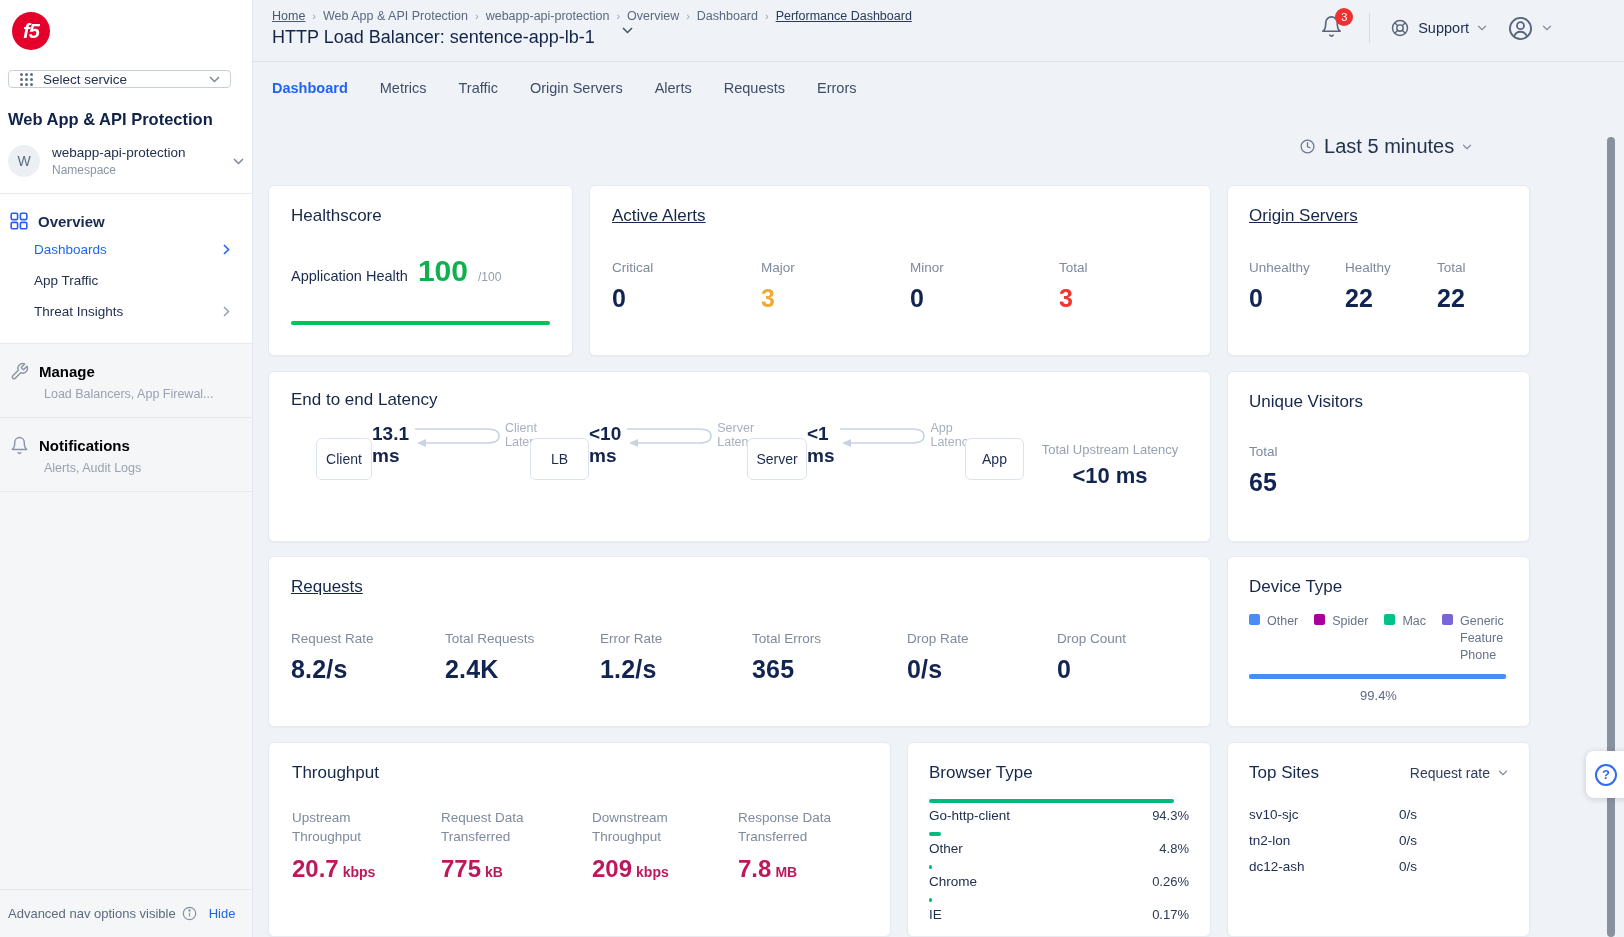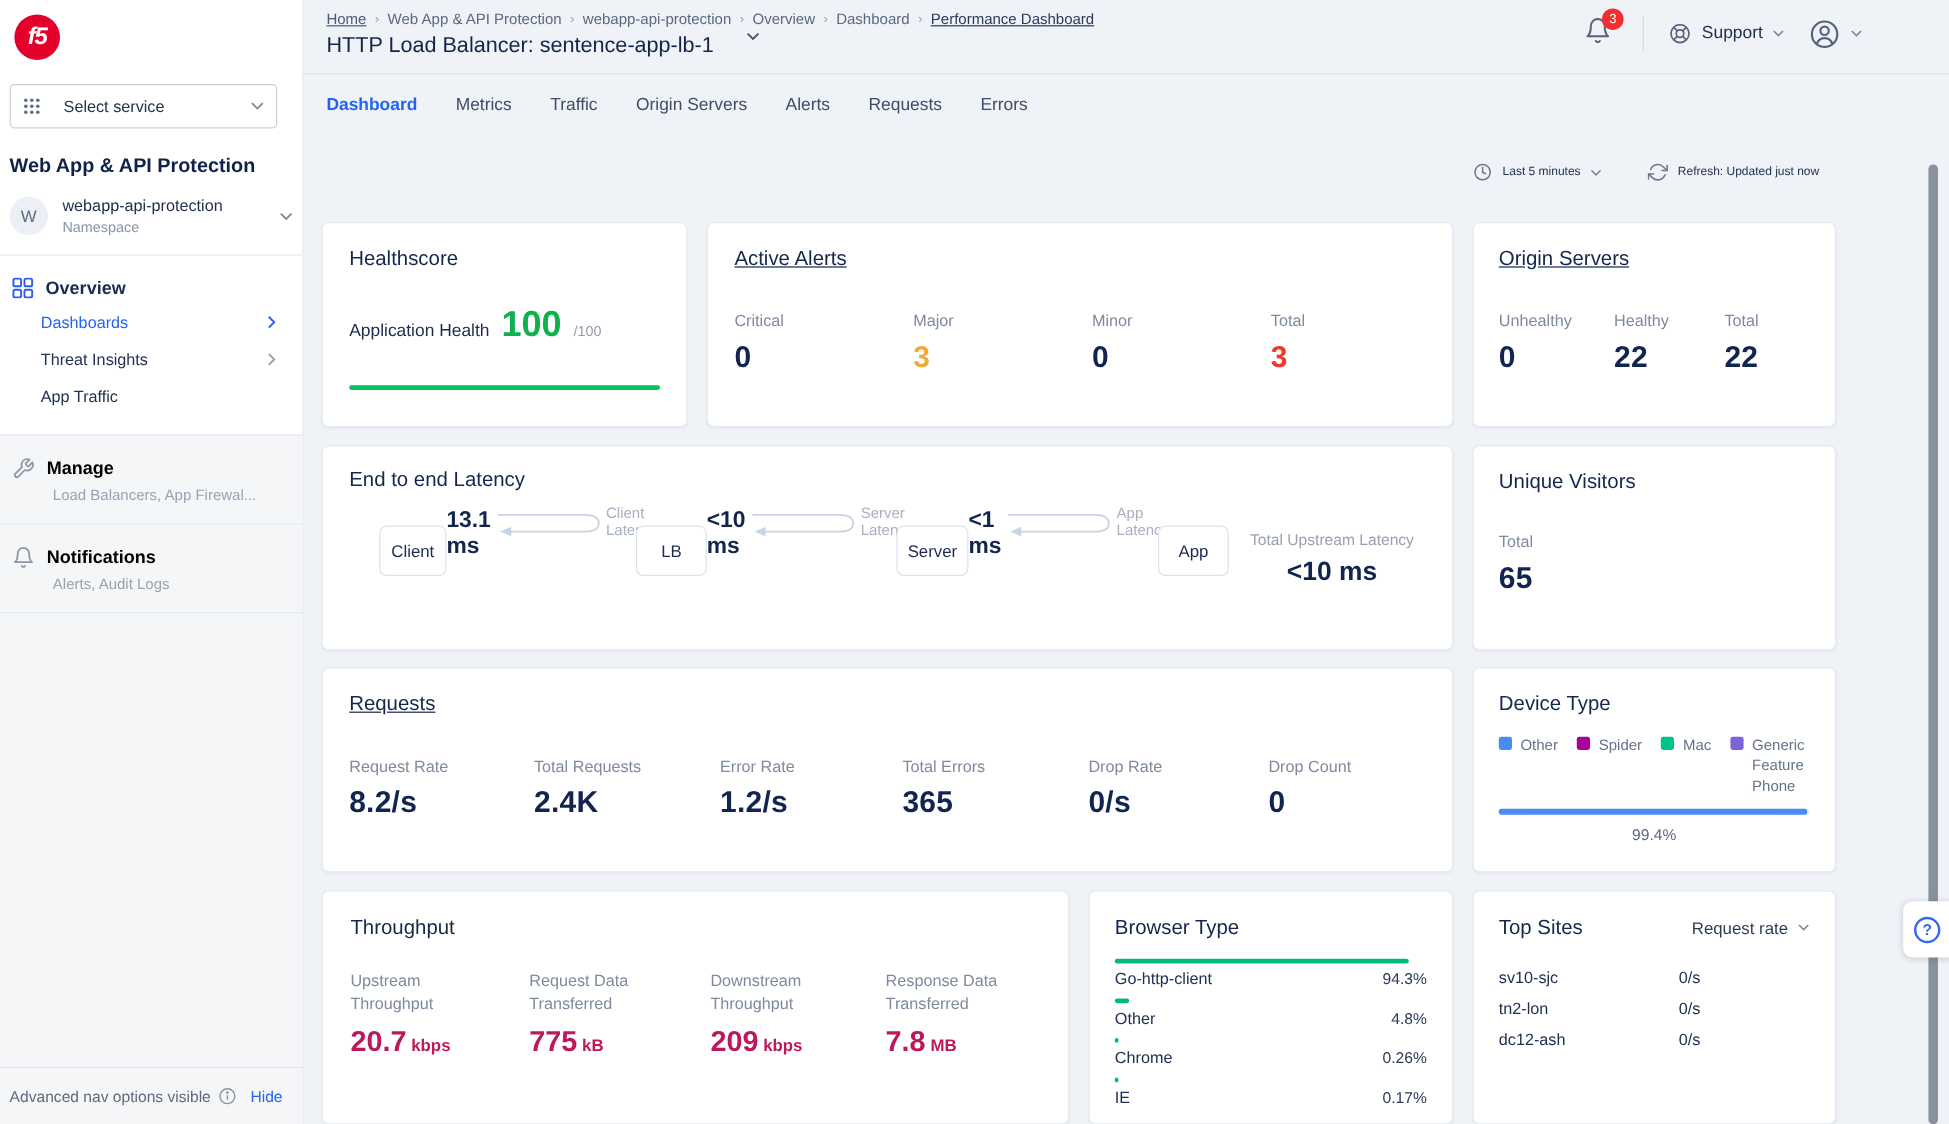--- a/index.html
+++ b/index.html
@@ -6,22 +6,22 @@
   html,body { width:1624px; height:937px; overflow:hidden;
     font-family:"Liberation Sans", sans-serif; background:#eff2f6; color:#18294e; }
 
   
   .sidebar { position:absolute; left:0; top:0; width:253px; height:937px;
     background:#fff; border-right:1px solid #e3e7ed; display:flex; flex-direction:column; }
   .logo-row { padding:12px 0 0 12px; height:58px; }
   .f5-logo { width:38px; height:38px; border-radius:50%; background:#e4002b; color:#fff;
     display:flex; align-items:center; justify-content:center; font-weight:bold; font-style:italic;
     font-size:20px; letter-spacing:-1px; }
-  .select-service { margin:12px 8px 0 8px; height:37px; border:1px solid #c9cfd9; border-radius:4px;
-    background:#fff; display:flex; align-items:center; padding:0 10px; gap:19px; cursor:pointer;
+  .select-service { margin:12px 8px 0 8px; height:18px; border:1px solid #c9cfd9; border-radius:4px;
+    background:#fff; display:flex; align-items:center; padding:0 10px; gap:9px; cursor:pointer;
     font-size:13.5px; color:#24324f; width:223px; }
   .select-service .spacer { flex:1; }
   .product-title { padding:22px 8px 0 8px; font-size:16.5px; font-weight:bold; color:#10224a; }
   .ns-row { margin:16px 8px 0 8px; display:flex; align-items:center; gap:12px; cursor:pointer; padding-bottom:16px; }
   .ns-avatar { width:32px; height:32px; border-radius:50%; background:#eceff4; color:#5a6b84;
     display:flex; align-items:center; justify-content:center; font-size:14px; }
   .ns-meta { flex:1; }
   .ns-name { font-size:13.5px; color:#22304e; }
   .ns-type { font-size:12px; color:#8b94a5; margin-top:3px; }
   .side-divider { border-top:1px solid #e6eaef; }
@@ -55,21 +55,21 @@
   .bell-wrap { position:relative; cursor:pointer; padding-right:6px; }
   .badge { position:absolute; top:-7px; right:-4px; min-width:18px; height:18px; border-radius:9px;
     background:#f03030; color:#fff; font-size:11px; display:flex; align-items:center; justify-content:center; padding:0 4px; }
   .v-divider { width:1px; height:30px; background:#d7dce4; }
   .support-btn, .avatar-btn { display:flex; align-items:center; gap:8px; cursor:pointer;
     font-size:14.5px; color:#1d2c4e; }
   .tabs { position:absolute; left:19px; top:80px; display:flex; gap:32px; font-size:14.5px; }
   .tab { color:#3f4d68; cursor:pointer; padding-bottom:6px; }
   .tab.active { color:#2164f4; font-weight:bold; }
   .controls { position:absolute; top:135px; right:108px; display:flex; gap:38px; align-items:center;
-    font-size:10px; color:#23314f; }
+    font-size:20px; color:#23314f;flex-direction:column; }
   .ctrl { display:flex; align-items:center; gap:8px; cursor:pointer; }
 
   
   .card { position:absolute; background:#fff; border:1px solid #e7eaf0; border-radius:6px;
     box-shadow:0 1px 2px rgba(20,35,70,.04); }
   .card-title { font-size:17px; color:#15284b; font-weight:500; }
   .card-title.link { text-decoration:underline; cursor:pointer; }
   .metric .m-label { font-size:13.5px; color:#7f8a9e; }
   .metric .m-value { font-size:25px; font-weight:bold; color:#122450; margin-top:9px; letter-spacing:.2px; }
 
@@ -206,30 +206,30 @@
     <div class="nav-sub active">
       <span>Dashboards</span>
       <span class="spacer"></span>
       <span class="icon">
         <svg width="7" height="11" viewBox="0 0 7 11" fill="none" stroke="#2365f2" stroke-width="1.6">
             <polyline points="1,1 5.5,5.5 1,10"></polyline>
           </svg>
       </span>
     </div>
     <div class="nav-sub">
+      <span>App Traffic</span>
+    </div>
+    <div class="nav-sub">
       <span>Threat Insights</span>
       <span class="spacer"></span>
       <span class="icon">
         <svg width="7" height="11" viewBox="0 0 7 11" fill="none" stroke="#9aa3b3" stroke-width="1.6">
             <polyline points="1,1 5.5,5.5 1,10"></polyline>
           </svg>
       </span>
-    </div>
-    <div class="nav-sub">
-      <span>App Traffic</span>
     </div>
   </nav>
 
   <div class="gray-zone">
     <div class="side-section">
       <div class="head">
         <span class="icon">
           <svg width="19" height="19" viewBox="0 0 24 24" fill="none" stroke="#8b94a5" stroke-width="1.8" stroke-linecap="round" stroke-linejoin="round">
             <path d="M14.7 6.3a1 1 0 0 0 0 1.4l1.6 1.6a1 1 0 0 0 1.4 0l3.77-3.77a6 6 0 0 1-7.94 7.94l-6.91 6.91a2.12 2.12 0 0 1-3-3l6.91-6.91a6 6 0 0 1 7.94-7.94l-3.76 3.76z"></path>
           </svg>

